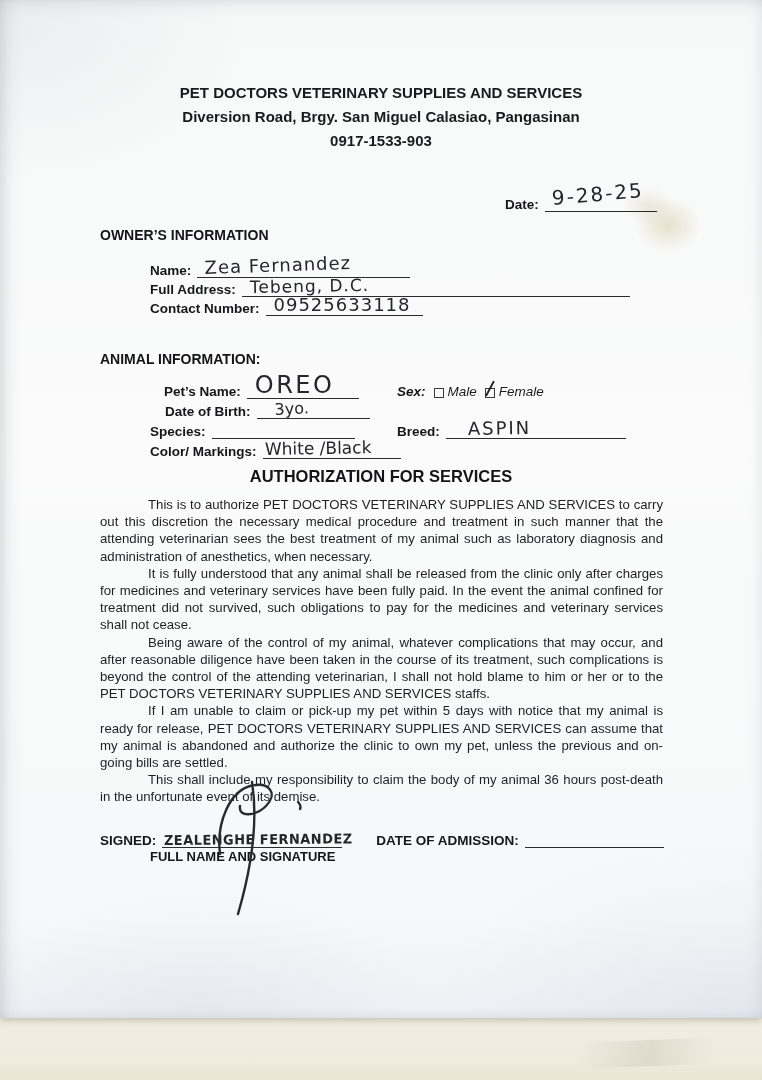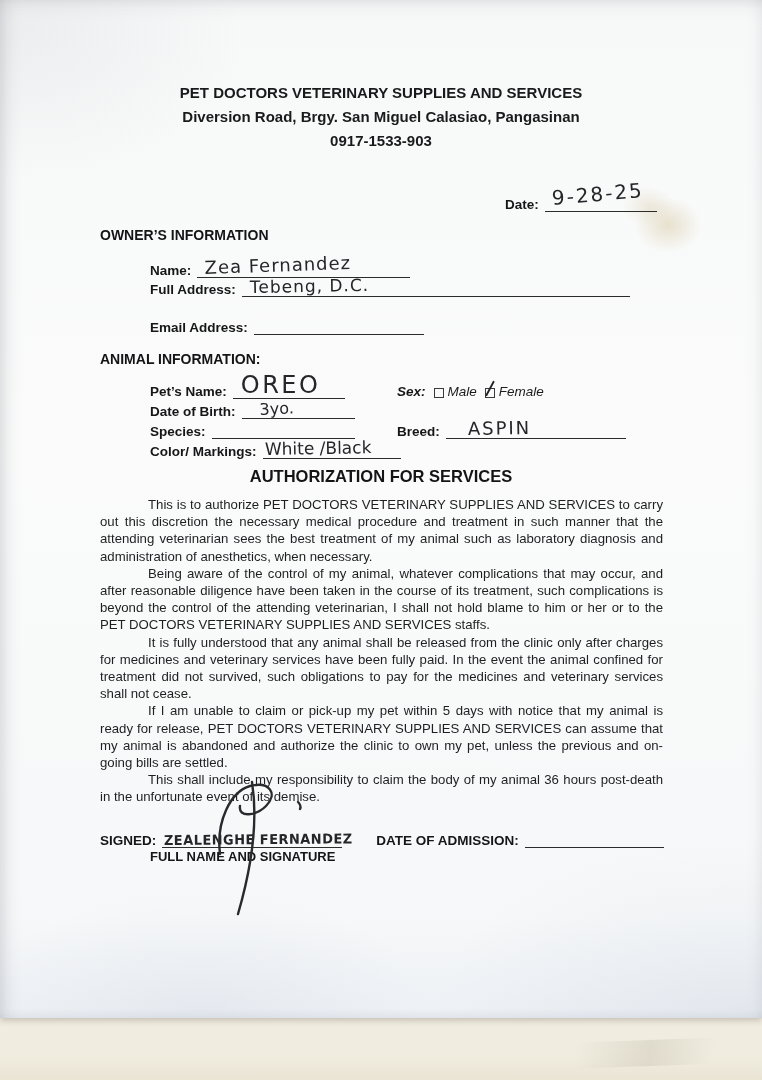--- a/index.html
+++ b/index.html
@@ -114,47 +114,47 @@
       <span class="uline" style="width:213px;">
         <span class="hw hw-name">Zea Fernandez</span>
       </span>
     </div>
     <div class="frow" style="left:150px;top:279px;">
       <span class="lbl">Full Address:</span>
       <span class="uline" style="width:388px;">
         <span class="hw hw-addr">Tebeng, D.C.</span>
       </span>
     </div>
-    <div class="frow" style="left:150px;top:317px;">
-      <span class="lbl">Email Address:</span>
-      <span class="uline" style="width:170px;">
-        <span class="hw"></span>
+    <div class="frow" style="left:150px;top:298px;">
+      <span class="lbl">Contact Number:</span>
+      <span class="uline" style="width:157px;">
+        <span class="hw hw-contact">09525633118</span>
       </span>
     </div>
 
     <div class="sec-head" style="left:100px;top:351px;">ANIMAL INFORMATION:</div>
 
-    <div class="frow" style="left:150px;top:381px;">
+    <div class="frow" style="left:164px;top:381px;">
       <span class="lbl">Pet’s Name:</span>
       <span class="uline" style="width:112px;">
         <span class="hw hw-pet">OREO</span>
       </span>
     </div>
 
     <div class="frow sex-breed" style="left:397px;top:381px;">
       <span class="lbl">Sex:</span>
       <span class="cb"></span>
       <span>Male</span>
       <span class="cb">
           <span class="tick"></span>
         </span>
       <span>Female</span>
     </div>
 
-    <div class="frow" style="left:150px;top:401px;">
+    <div class="frow" style="left:165px;top:401px;">
       <span class="lbl">Date of Birth:</span>
       <span class="uline" style="width:113px;">
         <span class="hw hw-dob">3yo.</span>
       </span>
     </div>
 
     <div class="frow" style="left:150px;top:421px;">
       <span class="lbl">Species:</span>
       <span class="uline" style="width:143px;">
         <span class="hw"></span>
@@ -172,22 +172,22 @@
       <span class="lbl">Color/ Markings:</span>
       <span class="uline" style="width:138px;">
         <span class="hw hw-color">White /Black</span>
       </span>
     </div>
 
     <div class="auth-head">AUTHORIZATION FOR SERVICES</div>
 
     <div class="paras">
       <p>This is to authorize PET DOCTORS VETERINARY SUPPLIES AND SERVICES to carry out this discretion the necessary medical procedure and treatment in such manner that the attending veterinarian sees the best treatment of my animal such as laboratory diagnosis and administration of anesthetics, when necessary.</p>
+      <p>It is fully understood that any animal shall be released from the clinic only after charges for medicines and veterinary services have been fully paid. In the event the animal confined for treatment did not survived, such obligations to pay for the medicines and veterinary services shall not cease.</p>
       <p>Being aware of the control of my animal, whatever complications that may occur, and after reasonable diligence have been taken in the course of its treatment, such complications is beyond the control of the attending veterinarian, I shall not hold blame to him or her or to the PET DOCTORS VETERINARY SUPPLIES AND SERVICES staffs.</p>
-      <p>It is fully understood that any animal shall be released from the clinic only after charges for medicines and veterinary services have been fully paid. In the event the animal confined for treatment did not survived, such obligations to pay for the medicines and veterinary services shall not cease.</p>
       <p>If I am unable to claim or pick-up my pet within 5 days with notice that my animal is ready for release, PET DOCTORS VETERINARY SUPPLIES AND SERVICES can assume that my animal is abandoned and authorize the clinic to own my pet, unless the previous and on-going bills are settled.</p>
       <p>This shall include my responsibility to claim the body of my animal 36 hours post-death in the unfortunate event of its demise.</p>
     </div>
 
     <div class="sig-row">
       <span class="lbl">SIGNED:</span>
       <span class="uline" style="width:180px;">
         <span class="hw hw-signed">ZEALENGHE FERNANDEZ</span>
       </span>
       <span class="lbl adm-label">DATE OF ADMISSION:</span>

